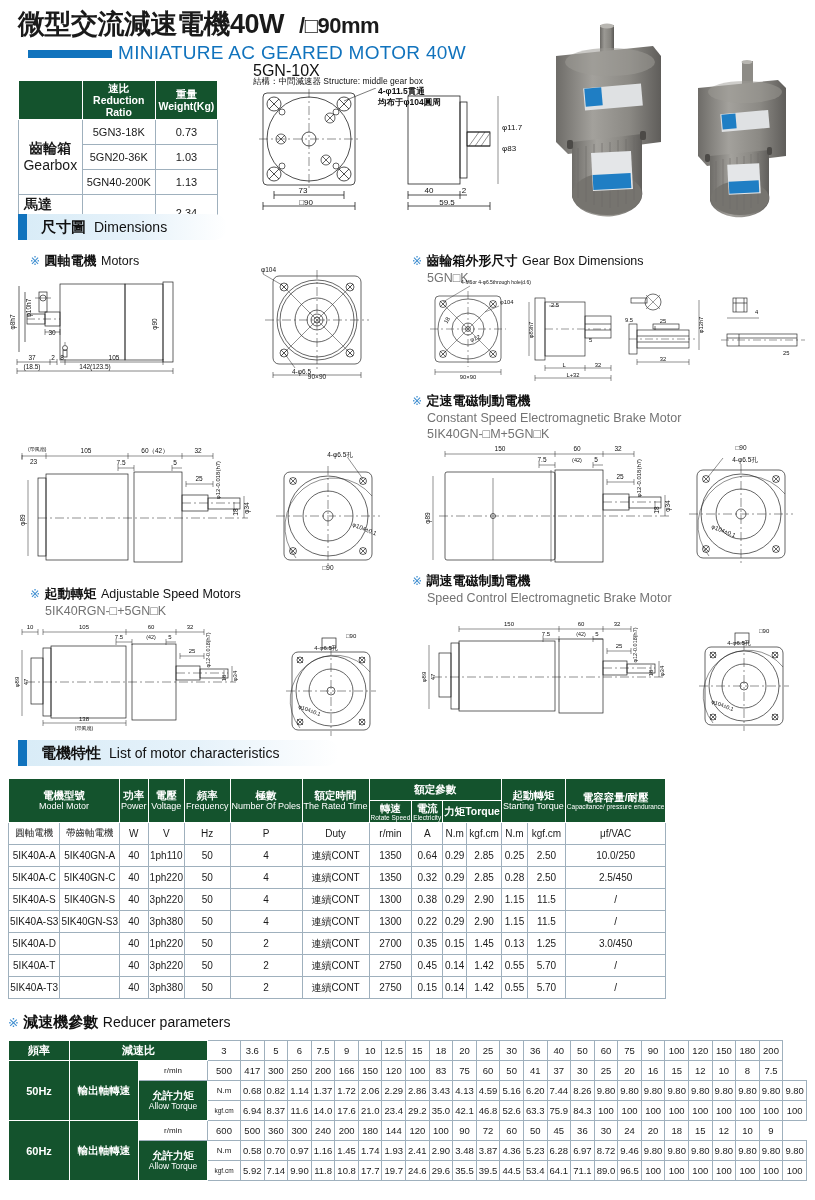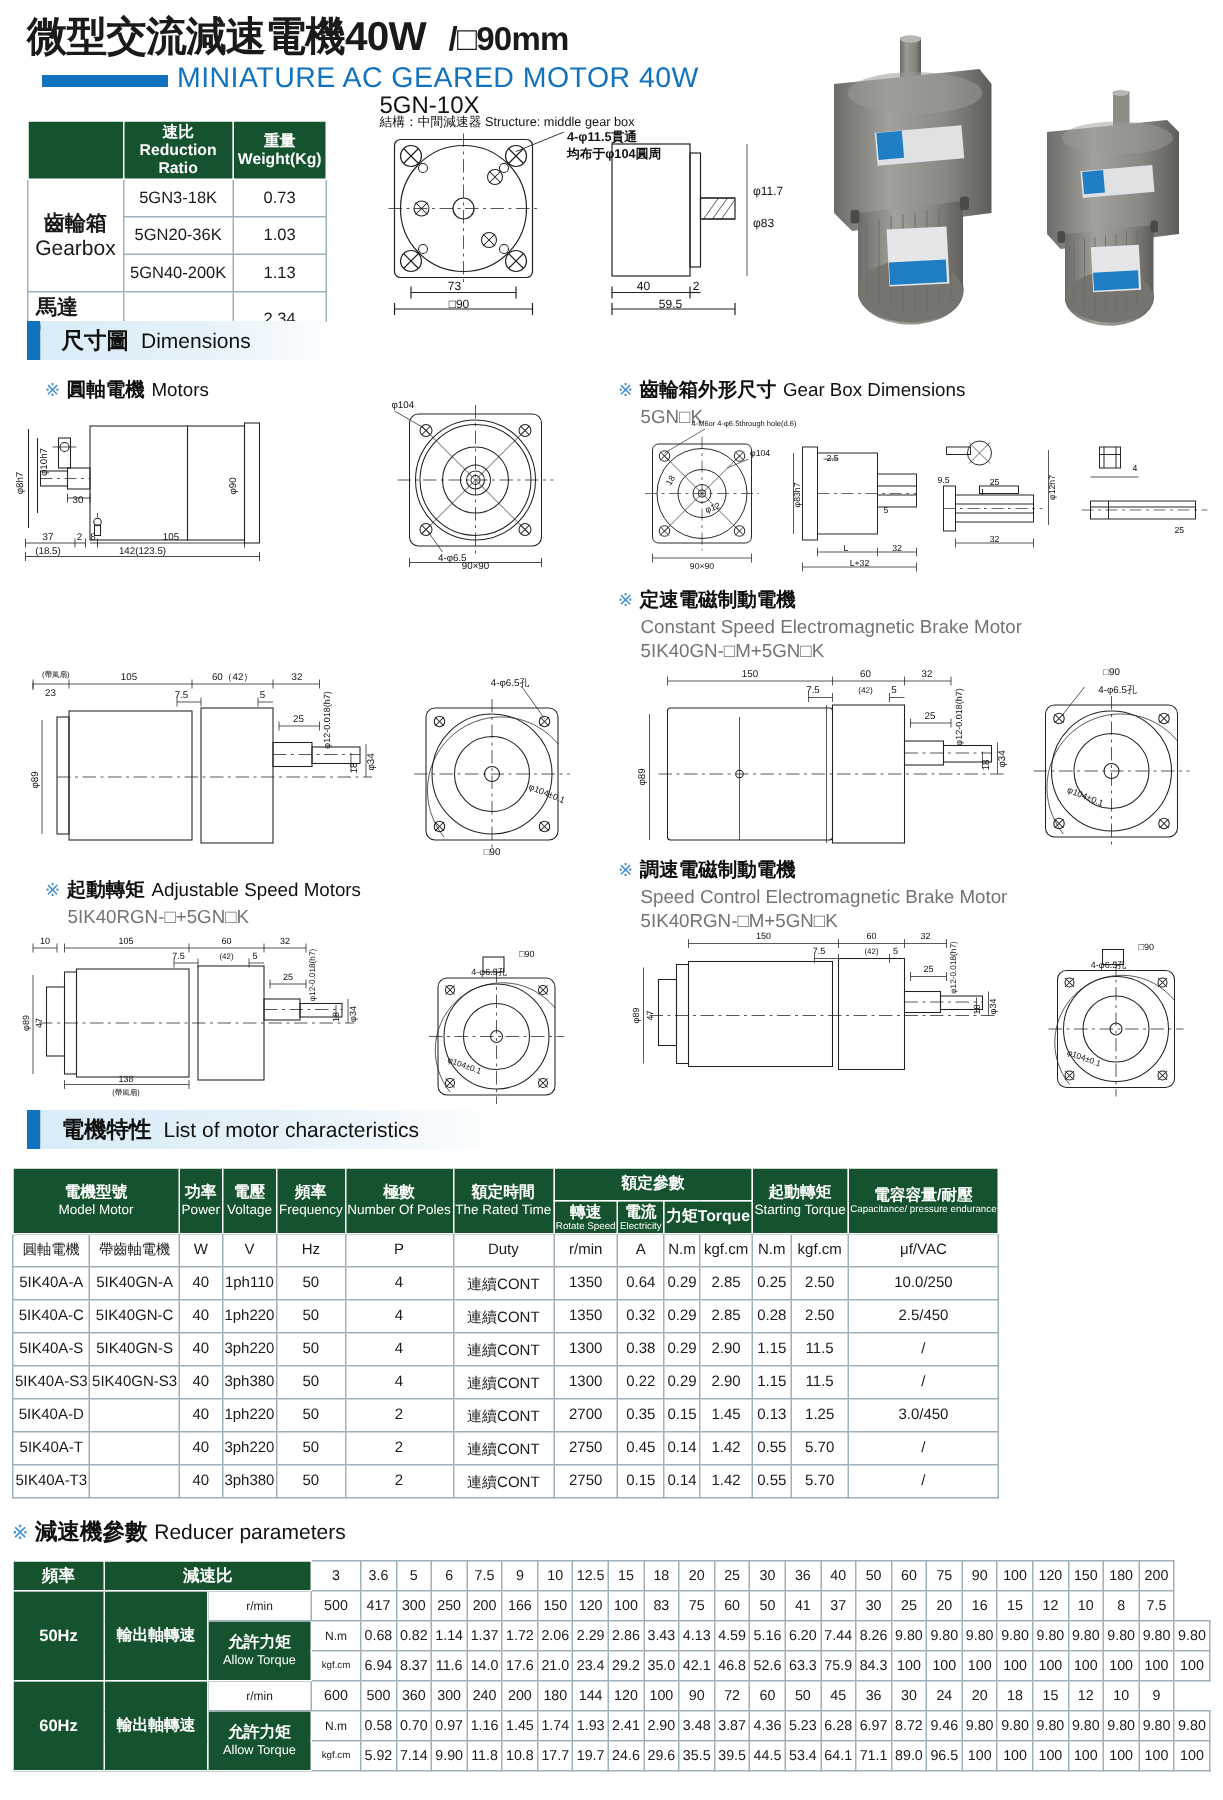--- a/index.html
+++ b/index.html
@@ -677,21 +677,20 @@
     <span class="star">※</span>
     <span class="cn">起動轉矩</span>
     <span class="en">Adjustable Speed Motors</span>
     <span class="code">5IK40RGN-□+5GN□K</span>
   </div>
 
   <div class="sub" style="left:412px;top:570px;">
     <span class="star">※</span>
     <span class="cn">調速電磁制動電機</span>
     <span class="en code" style="font-size:12.5px;display:block;margin-left:15px;">Speed Control Electromagnetic Brake Motor</span>
-    <span class="code">5IK40RGN-□M+5GN□K</span>
   </div>
 
   <div class="fig" style="left:8px;top:618px;">
     <svg width="390" height="118" viewBox="0 0 390 118">
       <g stroke="#222" fill="none" stroke-width="0.7">
         <rect x="23" y="40" width="12" height="46"></rect>
         <rect x="35" y="30" width="8" height="68"></rect>
         <rect x="43" y="28" width="75" height="72"></rect>
         <rect x="124" y="26" width="44" height="76"></rect>
         <rect x="168" y="48" width="24" height="14"></rect>

